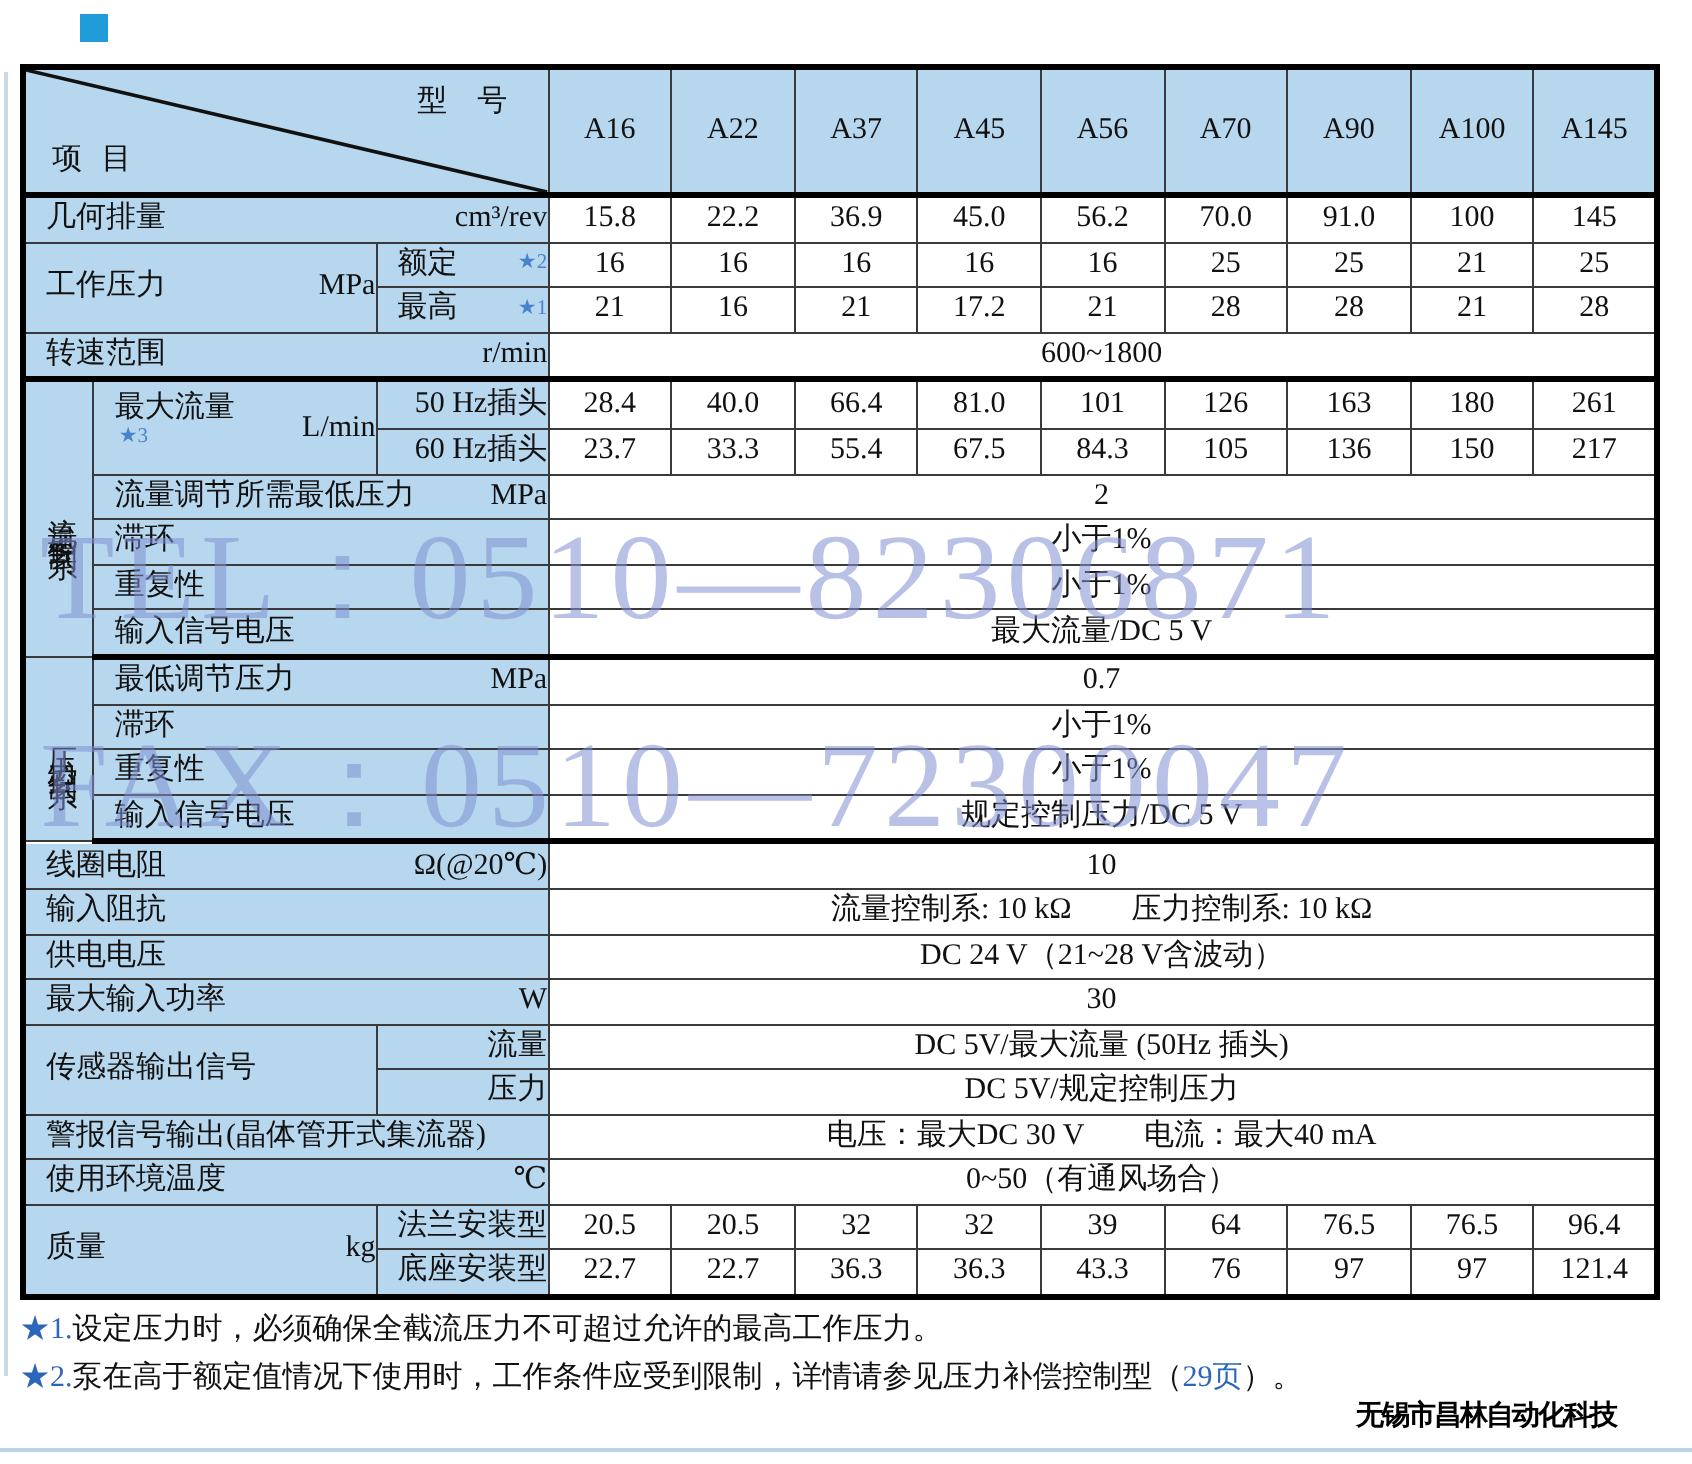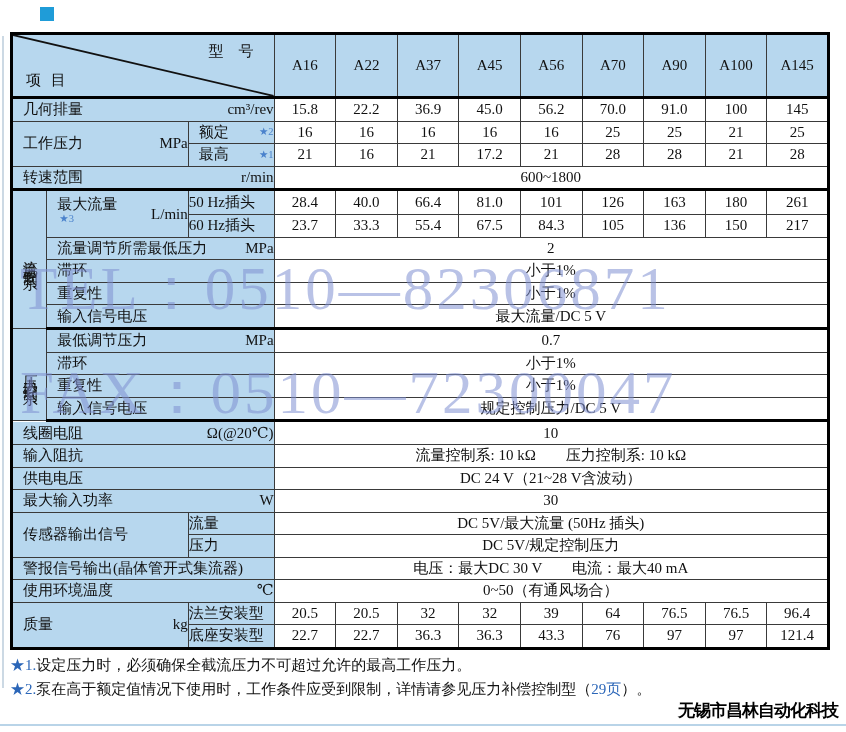--- a/index.html
+++ b/index.html
@@ -22,21 +22,21 @@
   table.params{
     position:absolute;left:10px;top:32px;width:820px;height:618px;
     border-collapse:collapse;table-layout:fixed;
     border:3px solid #000;
   }
   td{border:1px solid #3a3a3a;padding:0;font-size:15px;line-height:1.15;vertical-align:middle;overflow:hidden;}
   tr.hrow{height:54px;}
   tr.tb td{border-bottom:3px solid #000;}
   .lbl{background:#b7d7ee;}
   .fx{display:flex;justify-content:space-between;align-items:center;padding:0 0 0 10px;gap:20px;}
-  .ctr{text-align:left;}
+  .ctr{text-align:right;}
   .data{background:#fff;text-align:center;}
   .unit{padding-left:4px;text-align:right;}
   .star{color:#4a82cc;font-size:10.5px;vertical-align:super;padding-left:2px;}
   .mdl{text-align:center;}
 
   
   .corner-wrap{position:relative;width:100%;height:61px;}
   .corner-wrap svg{position:absolute;left:0;top:0;width:100%;height:100%;}
   .corner-tr{position:absolute;top:8px;right:20px;}
   .corner-bl{position:absolute;bottom:7px;left:13px;letter-spacing:3px;}
@@ -45,21 +45,21 @@
   .vertcell{text-align:center;vertical-align:middle;}
   .vtext{writing-mode:vertical-rl;text-orientation:upright;letter-spacing:4px;font-size:15px;display:inline-block;}
 
   
   .wm{position:absolute;left:20px;width:832px;white-space:nowrap;z-index:5;pointer-events:none;
     font-family:"Liberation Serif","DejaVu Serif",serif;
     font-size:61px;letter-spacing:3px;color:rgba(128,143,210,0.55);}
   .wm-tel{top:248px;}
   .wm-fax{top:352px;}
   .company{position:absolute;left:676px;top:698px;z-index:6;background:#ffffff;padding:1px 2px;
-    font-family:"Liberation Sans","DejaVu Sans",sans-serif;font-weight:900;font-size:17px;letter-spacing:-1px;color:#000;}
+    font-family:"Liberation Sans","DejaVu Sans",sans-serif;font-weight:900;font-size:14px;letter-spacing:-1px;color:#000;}
 
   
   .footnotes{position:absolute;left:10px;top:654px;width:828px;font-size:15px;z-index:4;}
   .fn{height:23.5px;line-height:23.5px;white-space:nowrap;overflow:hidden;}
   .fn-marker{color:#2b66b8;}
   .fn-link{color:#2b66b8;}
 </style>
 </head>
 <body>
 

